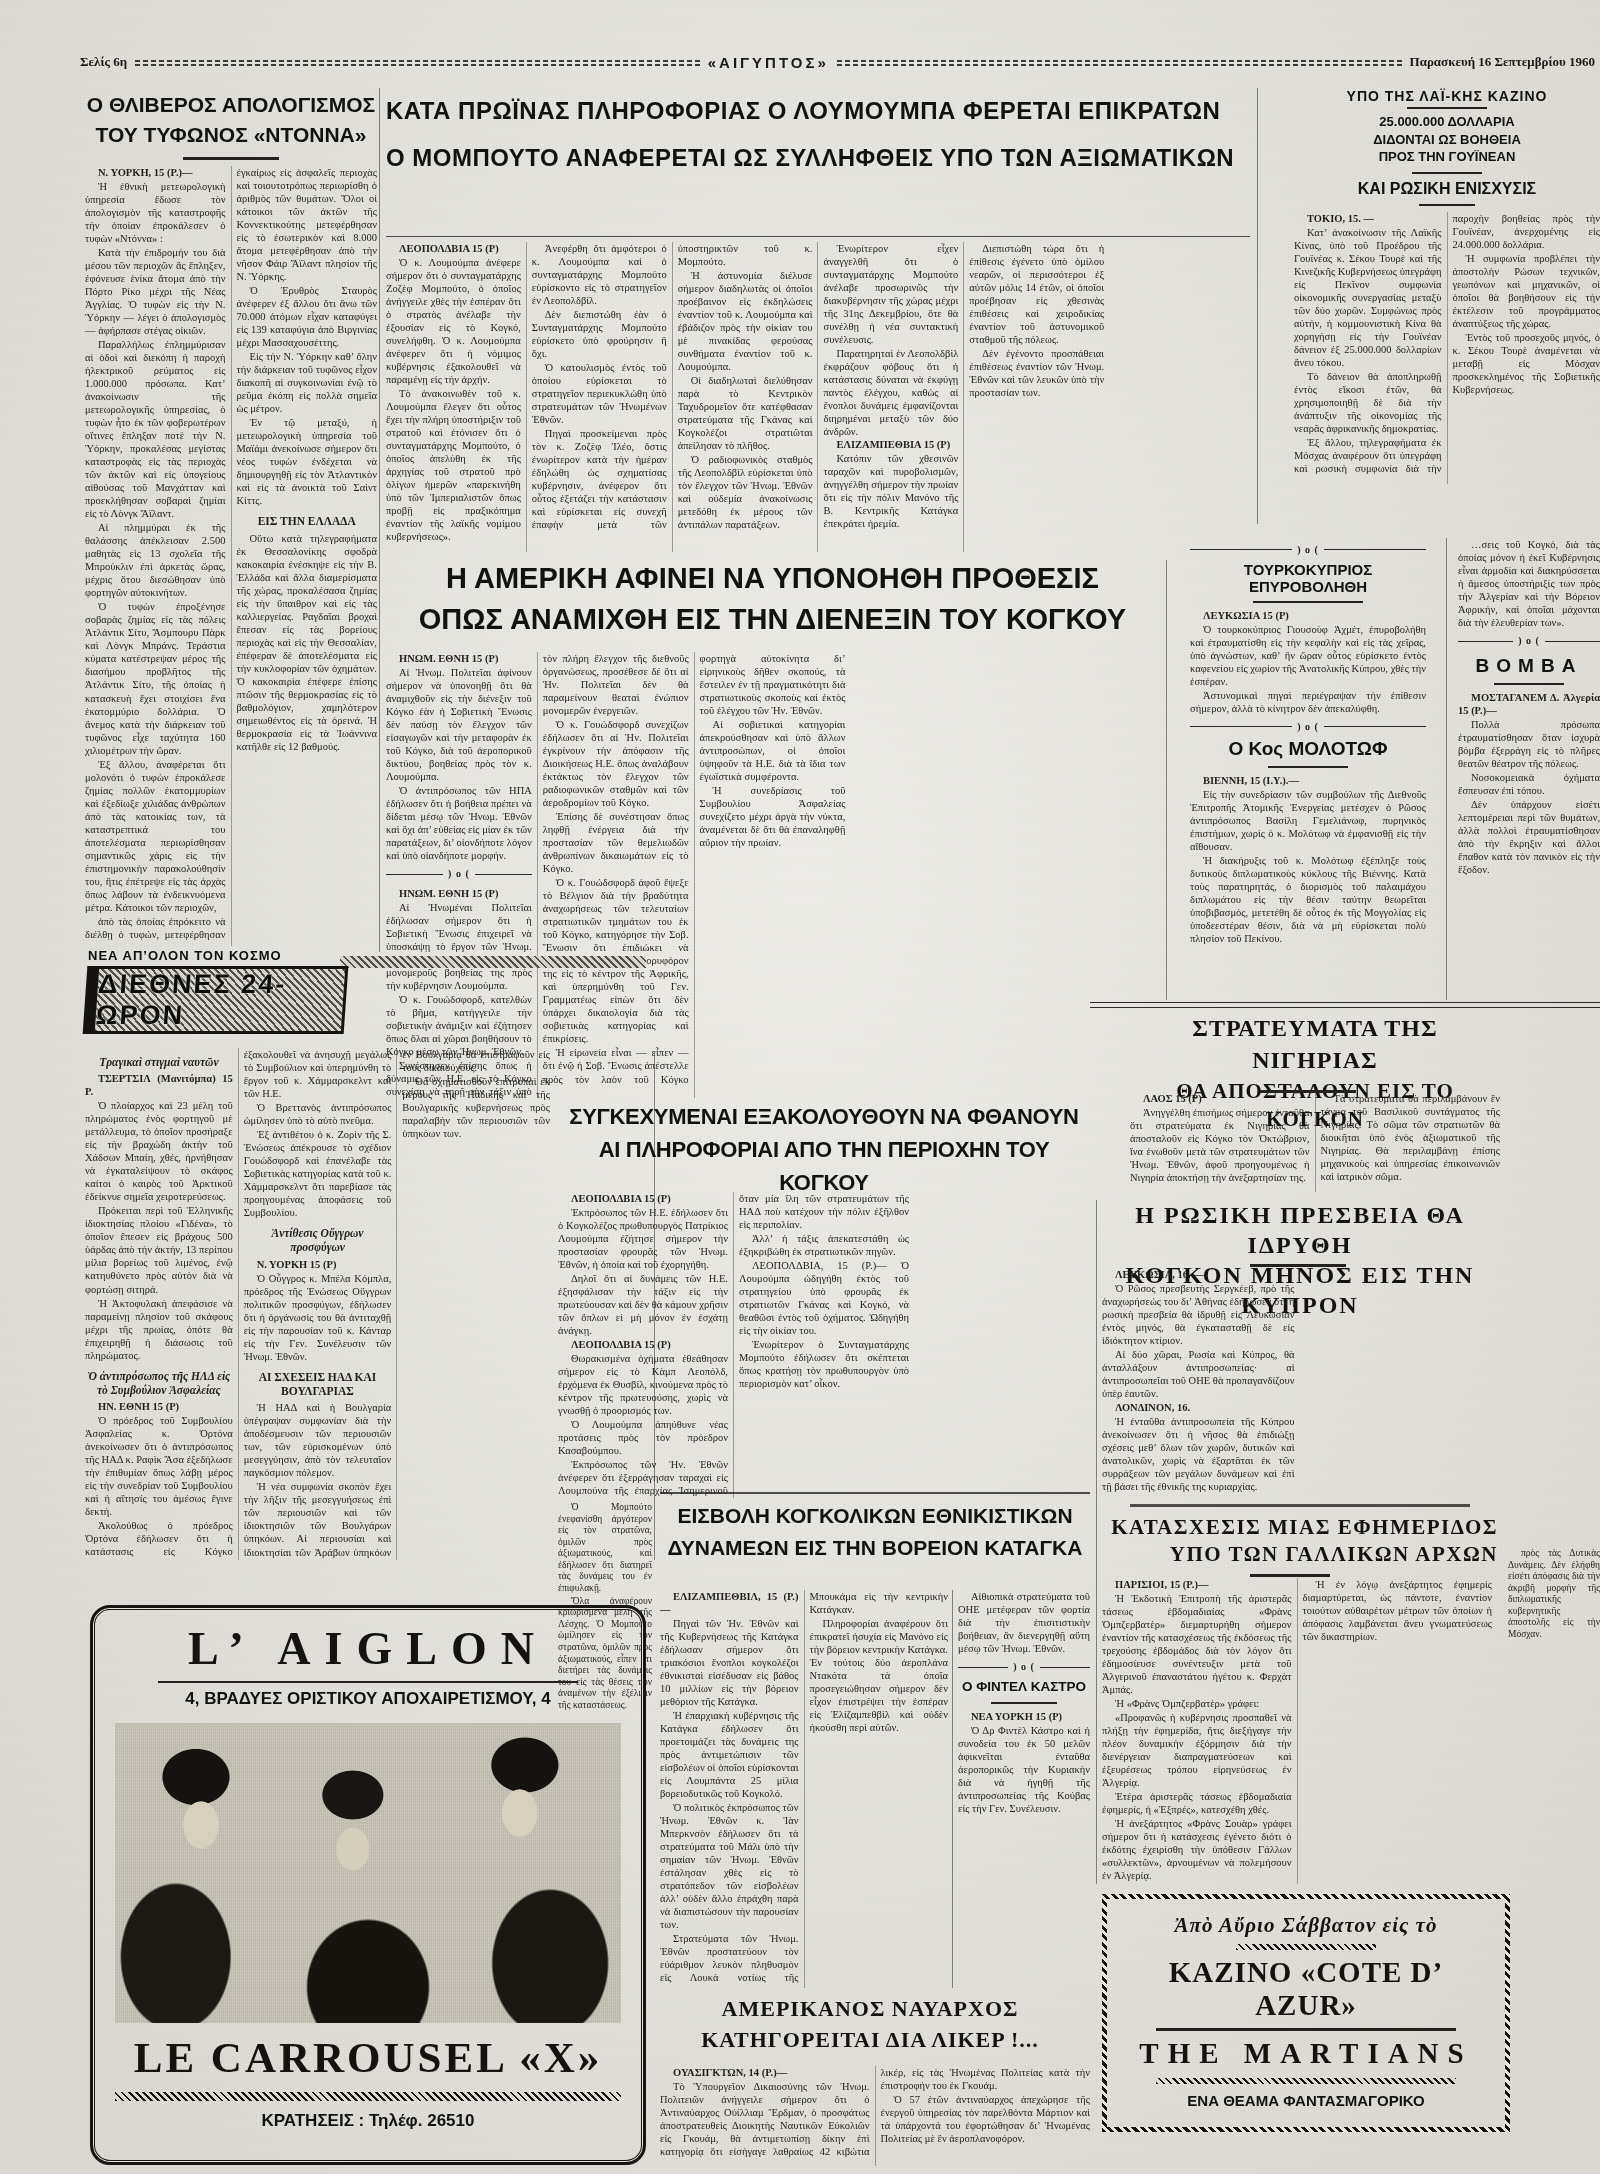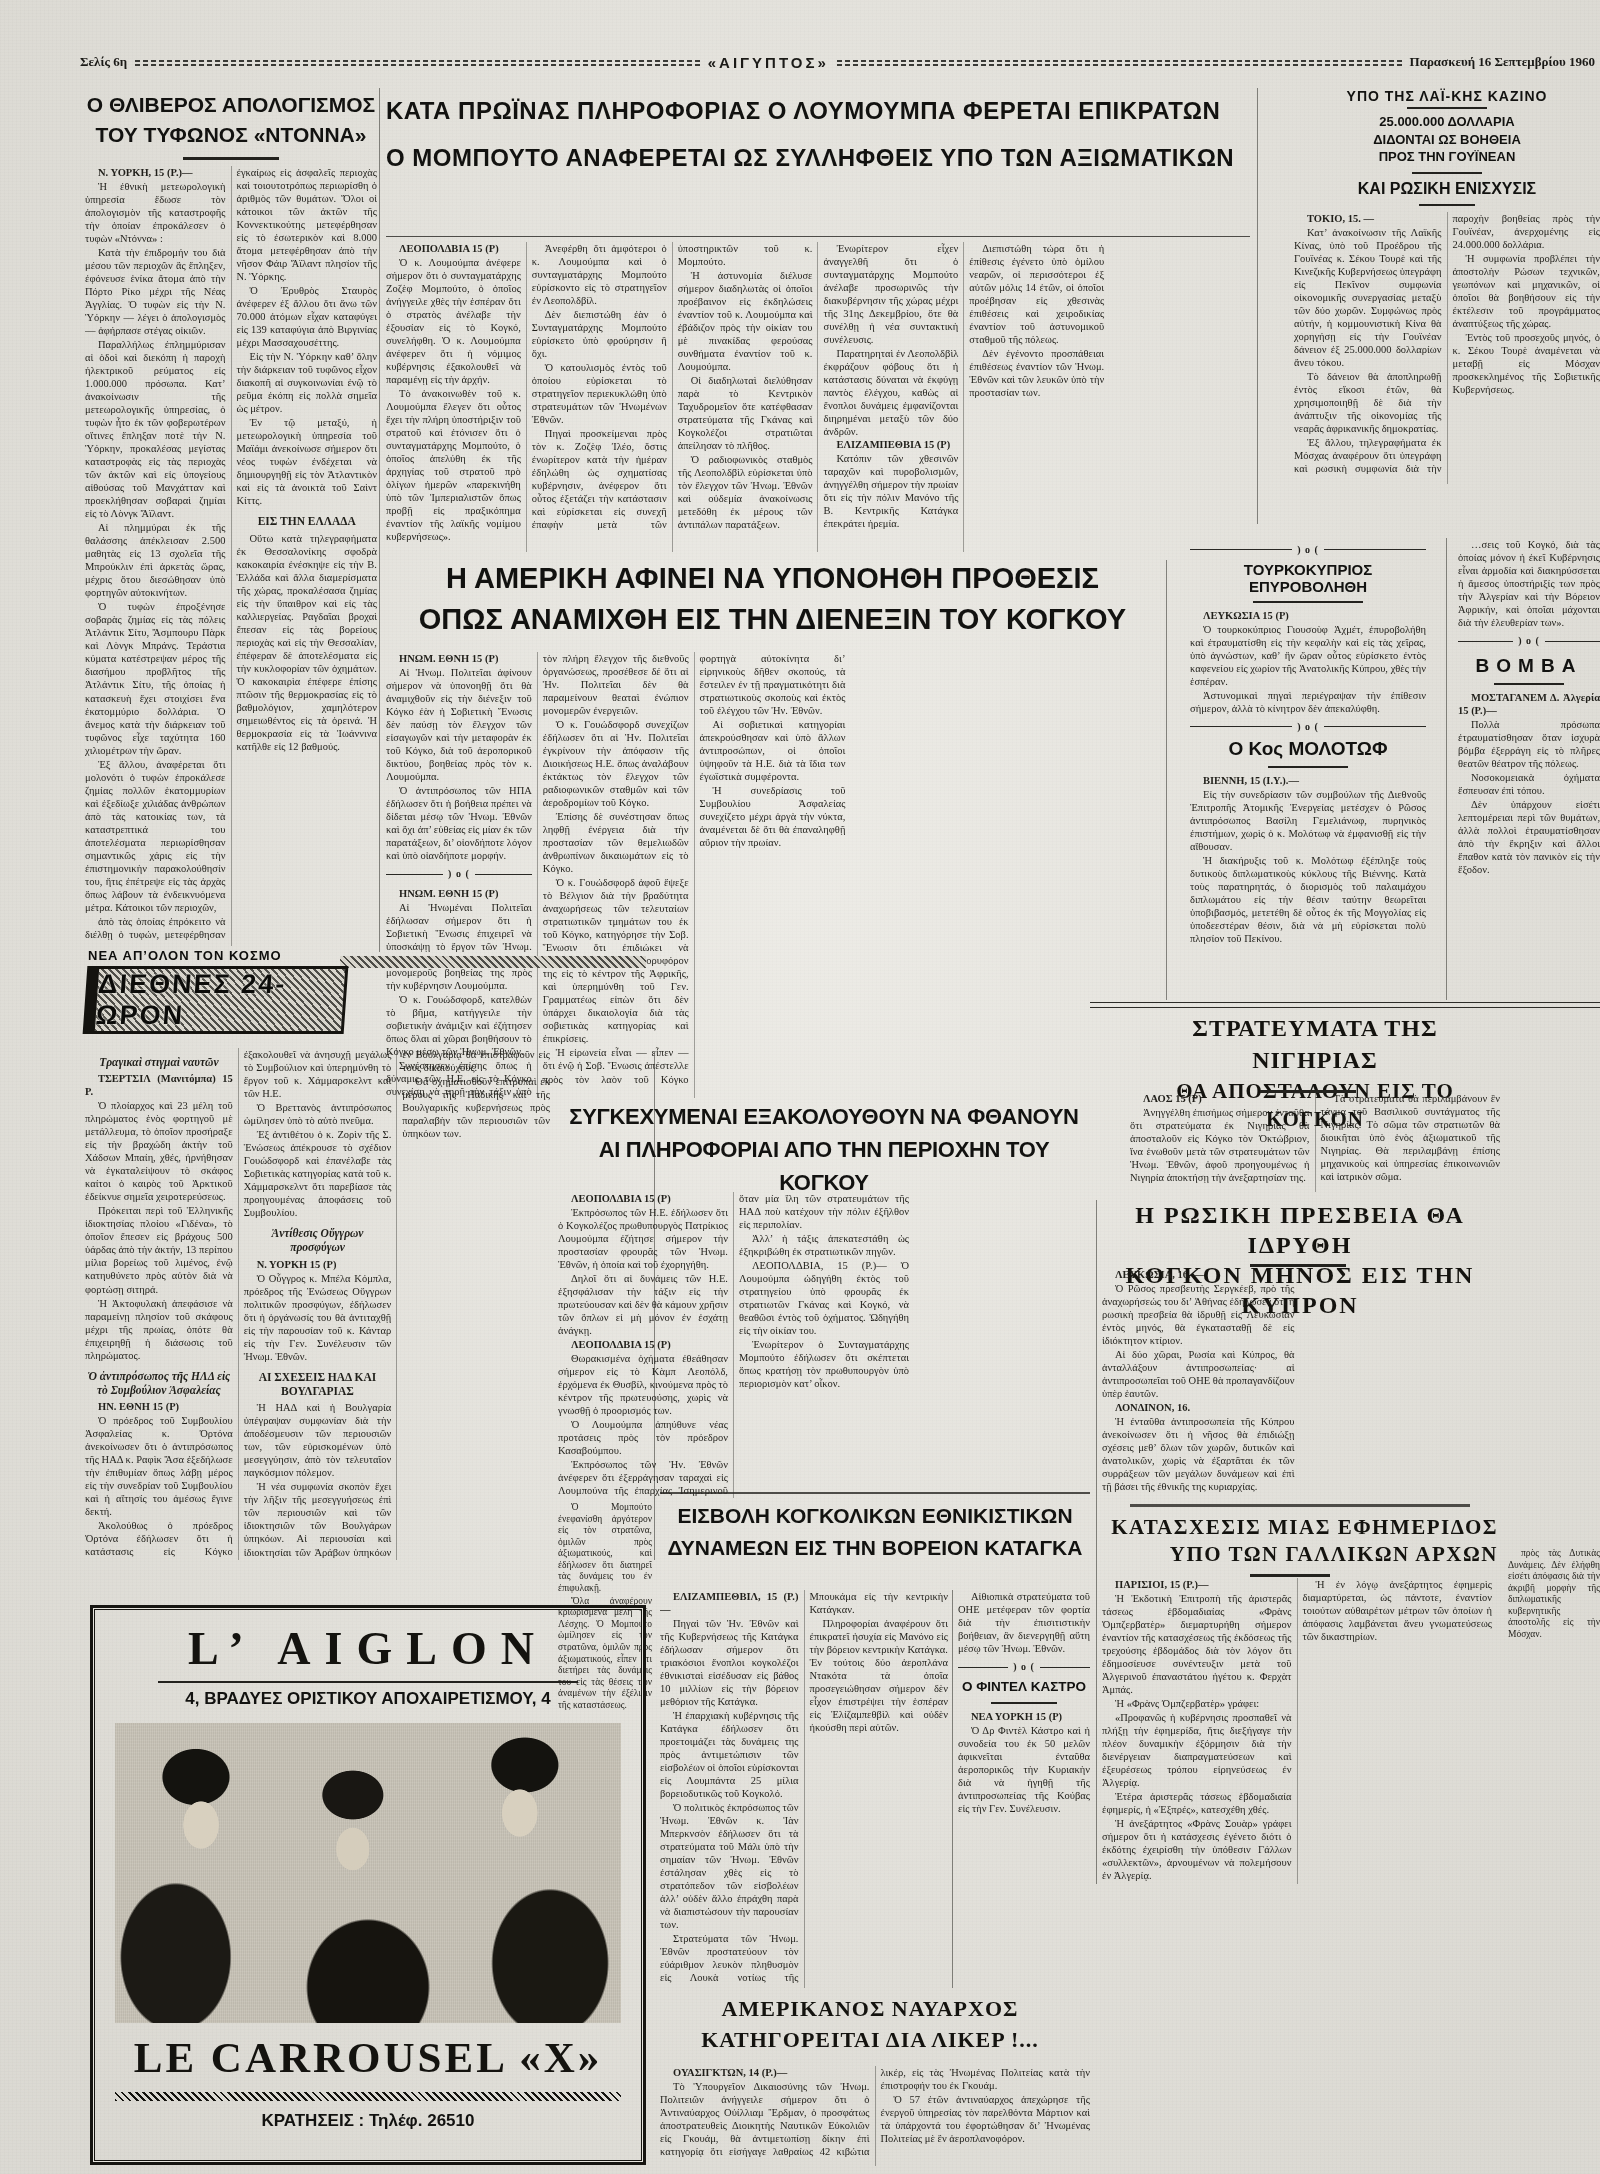--- a/index.html
+++ b/index.html
@@ -418,24 +418,33 @@
           <p>Ἡ ἐν λόγῳ ἀνεξάρτητος ἐφημερὶς διαμαρτύρεται, ὡς πάντοτε, ἐναντίον τοιούτων αὐθαιρέτων μέτρων τῶν ὁποίων ἡ ἀπόφασις λαμβάνεται ἄνευ γνωματεύσεως τῶν δικαστηρίων.</p>
         </div>
     </div>
   </section>
   <section class="abs b b9 clipcol" style="left:1508px;top:1548px;width:92px;height:330px;">
     <div>
         <p>πρὸς τὰς Δυτικὰς Δυνάμεις. Δὲν ἐλήφθη εἰσέτι ἀπόφασις διὰ τὴν ἀκριβῆ μορφὴν τῆς διπλωματικῆς κυβερνητικῆς ἀποστολῆς εἰς τὴν Μόσχαν.</p>
       </div>
   </section>
 
-  <section class="abs adbox" style="left:90px;top:1605px;width:556px;height:560px;box-sizing:border-box;padding:14px 18px;text-align:center;">
+  <section class="abs adbox" style="left:90px;top:1605px;width:556px;height:560px;box-sizing:border-box;padding:14px 18px;text-align:center;border-radius:20px;">
     <div class="serifhl" style="font-size:46px;letter-spacing:14px;">L’ AIGLON</div>
     <div class="bar" style="width:420px;height:2px;margin:6px auto;"></div>
     <div class="hl" style="font-size:17px;margin-top:4px;">4, ΒΡΑΔΥΕΣ ΟΡΙΣΤΙΚΟΥ ΑΠΟΧΑΙΡΕΤΙΣΜΟΥ, 4</div>
     <div class="photo" style="width:506px;height:300px;margin:14px auto 10px auto;"></div>
     <div class="serifhl" style="font-size:43px;letter-spacing:3px;">LE CARROUSEL «X»</div>
     <div class="hatchbar" style="margin:10px 4px;"></div>
     <div class="hl" style="font-size:17px;">ΚΡΑΤΗΣΕΙΣ : Τηλέφ. 26510</div>
   </section>
 
+  <section class="abs casino" style="left:1102px;top:1894px;width:408px;height:238px;box-sizing:border-box;padding:14px 16px;text-align:center;">
+    <div class="serifhl" style="font-size:21px;font-style:italic;letter-spacing:1px;">Ἀπὸ Αὔριο Σάββατον εἰς τὸ</div>
+    <div class="hatchbar" style="width:140px;height:6px;margin:6px auto;"></div>
+    <div class="serifhl" style="font-size:29px;letter-spacing:1px;">ΚΑΖΙΝΟ «COTE D’ AZUR»</div>
+    <div class="bar" style="width:300px;height:3px;margin:6px auto;"></div>
+    <div class="serifhl" style="font-size:29px;letter-spacing:9px;margin-top:6px;">THE MARTIANS</div>
+    <div class="hatchbar" style="width:300px;height:6px;margin:8px auto;"></div>
+    <div class="hl" style="font-size:15px;margin-top:4px;">ΕΝΑ ΘΕΑΜΑ ΦΑΝΤΑΣΜΑΓΟΡΙΚΟ</div>
+  </section>
 
 </div>
 
 </body></html>

